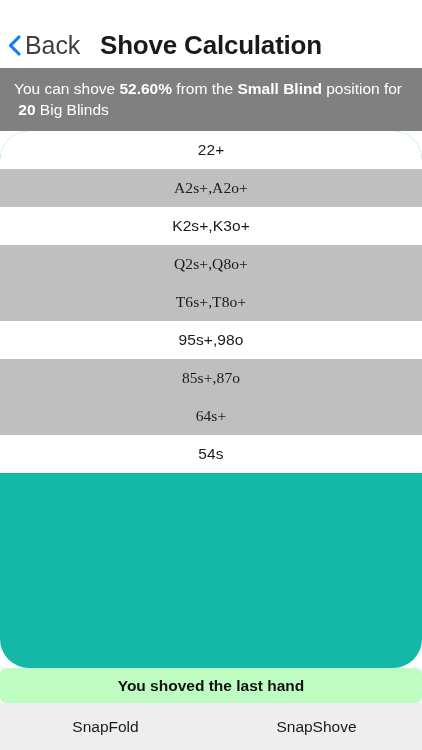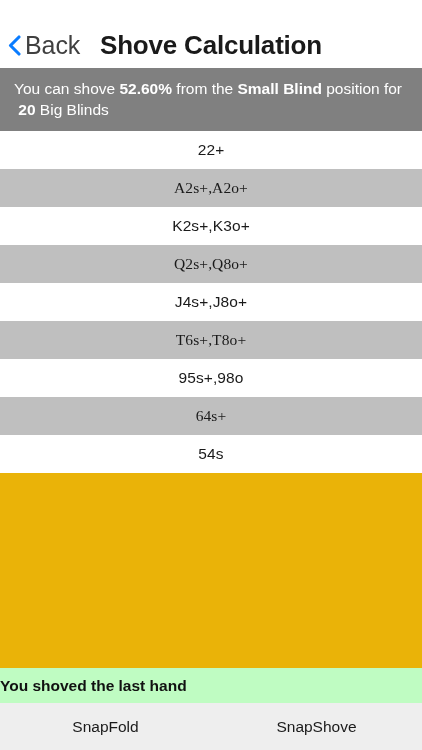--- a/index.html
+++ b/index.html
@@ -86,22 +86,23 @@
     box-sizing: border-box;
   }
   .info-banner b {
     font-weight: bold;
     text-align: right;
   }
 
   
   .hand-list {
     flex: 1 1 auto;
-    background: #eab308;
+    background: #14b8a6;
     overflow: hidden;
+    border-radius: 29px;
   }
   .hand-row {
     height: 38px;
     line-height: 38px;
     text-align: center;
     font-size: 15.5px;
     color: #1a1a1a;
     background: #ffffff;
     letter-spacing: 0.1px;
   }
@@ -109,24 +110,25 @@
     background: #bfbfbf;
     font-family: Liberation Serif, serif;
   }
 
   
   .status-banner {
     flex: 0 0 35px;
     height: 35px;
     line-height: 35px;
     background: #bffcc2;
-    text-align: left;
+    text-align: center;
     font-size: 15.5px;
     font-weight: bold;
     color: #111111;
+    border-radius: 6px;
   }
 
   
   .footer-bar {
     flex: 0 0 47px;
     height: 47px;
     background: #eeeeee;
     display: flex;
   }
   .footer-button {
@@ -161,23 +163,23 @@
 
   <div class="info-banner">
     <span>You can shove </span><b>52.60%</b><span> from the </span><b>Small Blind</b><span> position for </span>&nbsp;<b>20</b><span> Big Blinds</span>
   </div>
 
   <div class="hand-list">
     <div class="hand-row">22+</div>
     <div class="hand-row alt">A2s+,A2o+</div>
     <div class="hand-row">K2s+,K3o+</div>
     <div class="hand-row alt">Q2s+,Q8o+</div>
-    <div class="hand-row">J4s+,J8o+</div>
     <div class="hand-row alt">T6s+,T8o+</div>
     <div class="hand-row">95s+,98o</div>
+    <div class="hand-row alt">85s+,87o</div>
     <div class="hand-row alt">64s+</div>
     <div class="hand-row">54s</div>
   </div>
 
   <div class="status-banner">You shoved the last hand</div>
 
   <div class="footer-bar">
     <div class="footer-button">SnapFold</div>
     <div class="footer-button">SnapShove</div>
   </div>

